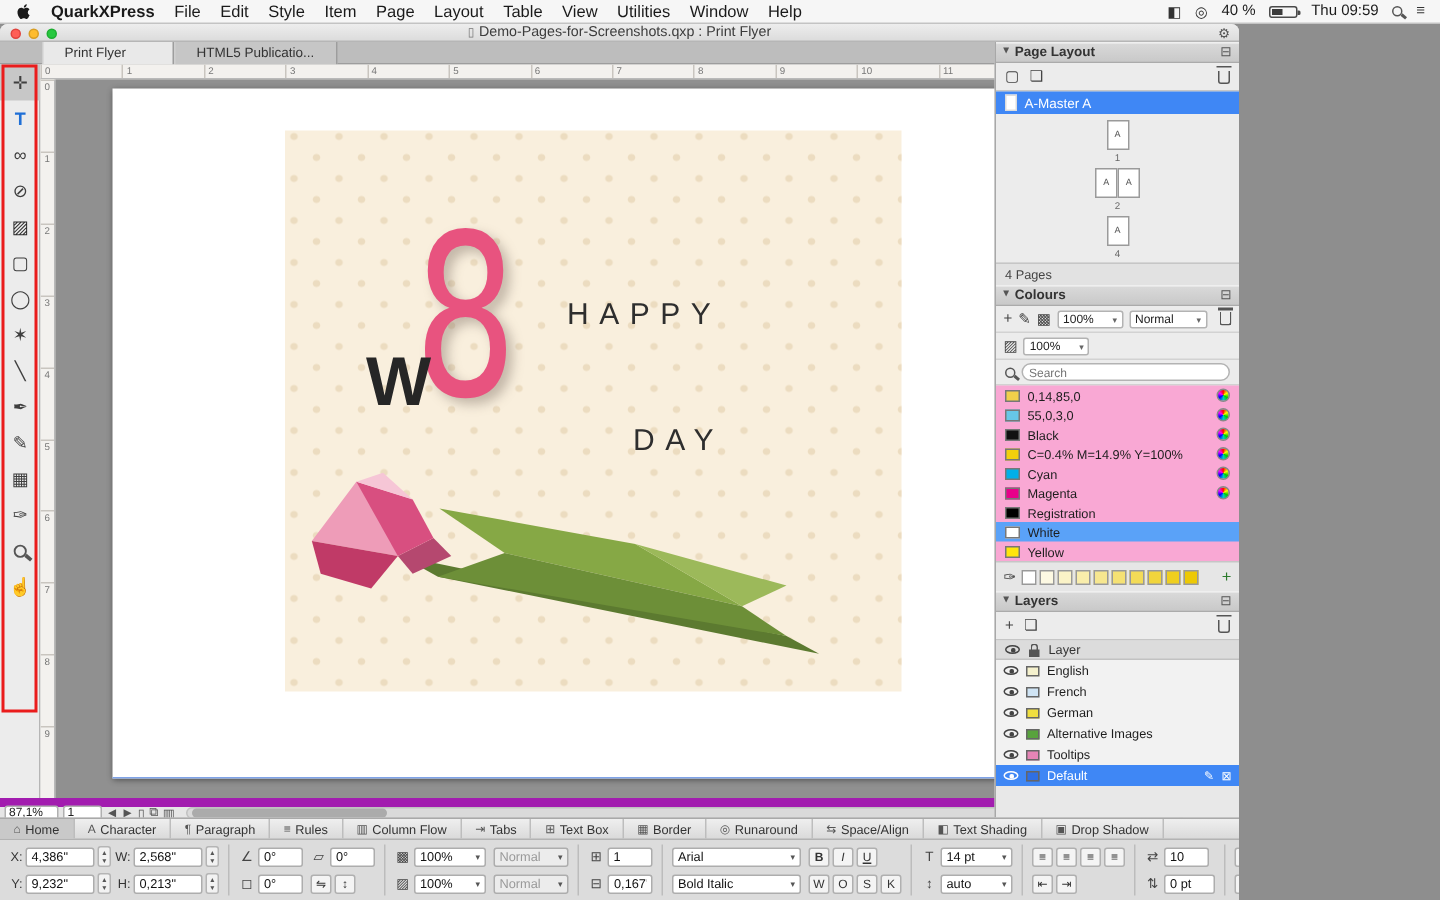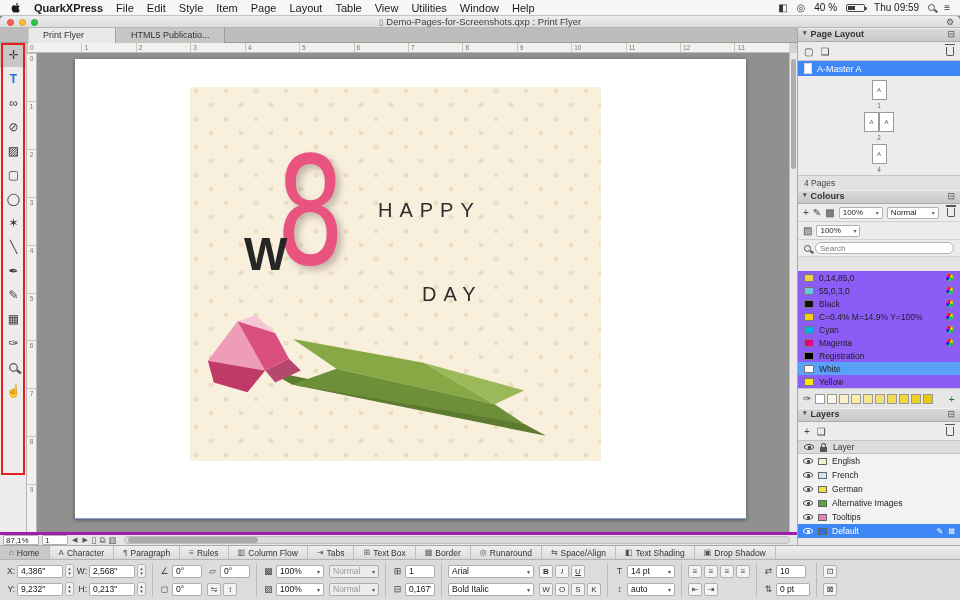--- a/index.html
+++ b/index.html
@@ -13,21 +13,21 @@
   .menubar .right{display:flex;align-items:center;gap:9px;font-size:10px;}
   .apple-icon svg{width:11px;height:12px;display:block;}
   .battery{width:19px;height:8px;border:1px solid #4a4a4a;border-radius:2px;position:relative;display:inline-block;}
   .battery::after{content:"";position:absolute;right:-3px;top:2px;width:2px;height:3px;background:#4a4a4a;border-radius:0 1px 1px 0;}
   .battery .lvl{position:absolute;left:1px;top:1px;bottom:1px;width:38%;background:#3a3a3a;}
   .mag{display:inline-block;width:7px;height:7px;border:1.4px solid #555;border-radius:50%;position:relative;}
   .mag::after{content:"";position:absolute;width:4px;height:1.5px;background:#555;right:-4px;bottom:-1.5px;transform:rotate(40deg);}
   .mb-icon{font-size:10px;color:#333;}
 
   
-  .window{position:absolute;left:0;top:16px;width:960px;height:584px;background:#dedede;border-radius:5px 5px 0 0;overflow:hidden;}
+  .window{position:absolute;left:0;top:16px;width:826px;height:584px;background:#dedede;border-radius:5px 5px 0 0;overflow:hidden;}
   .titlebar{position:absolute;left:0;top:0;width:100%;height:12px;background:linear-gradient(#ededed,#dcdcdc);border-bottom:1px solid #b6b6b6;}
   .lights{position:absolute;left:7px;top:3px;display:flex;gap:5px;}
   .light{width:7px;height:7px;border-radius:50%;}
   .light.red{background:#ff5f57;border:.5px solid #e0443e;}
   .light.yel{background:#febc2e;border:.5px solid #d89e24;}
   .light.grn{background:#28c840;border:.5px solid #1eae31;}
   .wtitle{position:absolute;left:50%;top:0;transform:translateX(-50%);font-size:9.5px;line-height:12px;color:#3c3c3c;white-space:nowrap;}
   .wtitle .doc-ic{font-size:8px;color:#777;margin-right:3px;}
   .tgear{position:absolute;right:6px;top:0;font-size:9px;line-height:12px;color:#555;}
 
@@ -64,21 +64,21 @@
     background-image:radial-gradient(#ecdcc0 2.2px, transparent 2.8px),radial-gradient(#ecdcc0 2.2px, transparent 2.8px);
     background-size:30px 28px,30px 28px;background-position:6px 4px,21px 18px;overflow:hidden;}
   .eight{position:absolute;left:86px;top:50px;font-family:"DejaVu Sans",sans-serif;font-size:150px;line-height:1;color:#e8537f;transform:scaleX(.72);transform-origin:left top;text-shadow:6px 4px 9px rgba(110,95,85,.4);z-index:1;}
   .happy{position:absolute;left:188px;top:112px;font-size:20px;letter-spacing:7px;color:#2e2e2e;z-index:2;}
   .womens{position:absolute;left:54px;top:140px;font-size:46px;font-weight:bold;color:#262626;letter-spacing:1px;z-index:2;display:flex;align-items:flex-start;}
   .ogap{display:inline-block;width:58px;}
   .day{position:absolute;left:232px;top:196px;font-size:20px;letter-spacing:7px;color:#2e2e2e;z-index:2;}
   .tulip{position:absolute;left:8px;top:226px;width:356px;height:134px;z-index:2;}
 
   
-  .statusbar{position:absolute;left:0;bottom:0;right:0;height:13px;background:#e6e6e6;border-top:3px solid #a21caf;display:flex;align-items:center;gap:3px;padding:0 3px;}
+  .statusbar{position:absolute;left:0;bottom:0;right:0;height:13px;background:#e6e6e6;border-top:6px solid #a21caf;display:flex;align-items:center;gap:3px;padding:0 3px;}
   .sfield{height:10px;background:#fff;border:1px solid #b0b0b0;border-radius:2px;font-size:8px;padding:0 2px;color:#222;}
   .w36{width:36px;} .w26{width:26px;}
   .navbtn{font-size:7px;color:#555;padding:0 1px;}
   .s-ic{font-size:8.5px;color:#555;}
   .hscroll{flex:1;height:8px;background:#dadada;border:1px solid #c0c0c0;border-radius:4px;position:relative;margin:0 4px;}
   .hscroll .thumb{position:absolute;left:3px;top:0;bottom:0;width:130px;background:#ababab;border-radius:4px;}
 
   
   .sidebar{position:absolute;right:0;top:12px;width:163px;height:517px;background:#e4e4e4;border-left:1px solid #a8a8a8;display:flex;flex-direction:column;font-size:9px;color:#222;}
   .phead{height:14px;background:linear-gradient(#d9d9d9,#c9c9c9);border-top:1px solid #efefef;border-bottom:1px solid #ababab;display:flex;align-items:flex-start;padding:0 5px;gap:4px;font-size:9px;font-weight:bold;color:#333;}
@@ -96,21 +96,21 @@
   .tnum{font-size:6.5px;color:#666;line-height:6px;}
   .pfoot{height:15px;border-top:1px solid #c6c6c6;display:flex;align-items:center;padding:0 6px;font-size:8.5px;color:#444;background:#e2e2e2;}
 
   .crow1{height:18px;display:flex;align-items:center;gap:4px;padding:0 5px;border-bottom:1px solid #d2d2d2;background:#ececec;}
   .crow1 .ic{font-size:10px;color:#444;}
   .mini-dd{height:12px;background:#fff;border:1px solid #b3b3b3;border-radius:2px;display:flex;align-items:center;font-size:8px;padding:0 3px;gap:2px;color:#222;}
   .mini-dd::after{content:"▾";font-size:6px;color:#666;margin-left:auto;}
   .w44s{width:44px;} .w52s{width:52px;}
   .searchrow{height:17px;display:flex;align-items:center;gap:4px;padding:0 6px;background:#ececec;border-bottom:1px solid #d2d2d2;}
   .searchrow input{flex:1;height:12px;border:1px solid #b3b3b3;border-radius:6px;font-size:8px;padding:0 4px;background:#fff;color:#333;}
-  .clist{background:#8b5cf6;margin-top:14px;}
+  .clist{background:#f9a8d4;}
   .citem{height:13px;display:flex;align-items:center;gap:5px;padding:0 6px;}
   .citem.selected{background:#5aa2f8;}
   .sw{width:10px;height:8px;border:1px solid #777;}
   .cname{flex:1;font-size:8.5px;color:#1d1d1d;white-space:nowrap;overflow:hidden;}
   .wheel{width:9px;height:9px;border-radius:50%;background:conic-gradient(#f00,#ff0,#0c0,#0cc,#00f,#f0f,#f00);border:.5px solid #888;}
   .cfoot{height:20px;display:flex;align-items:center;gap:2px;padding:0 5px;background:#e6e6e6;border-top:1px solid #c6c6c6;}
   .shade{width:10px;height:10px;border:1px solid #999;}
   .cfoot .plus{margin-left:auto;font-size:11px;color:#2c7a2c;}
   .cfoot .ic{font-size:10px;color:#444;margin-right:2px;}
 

